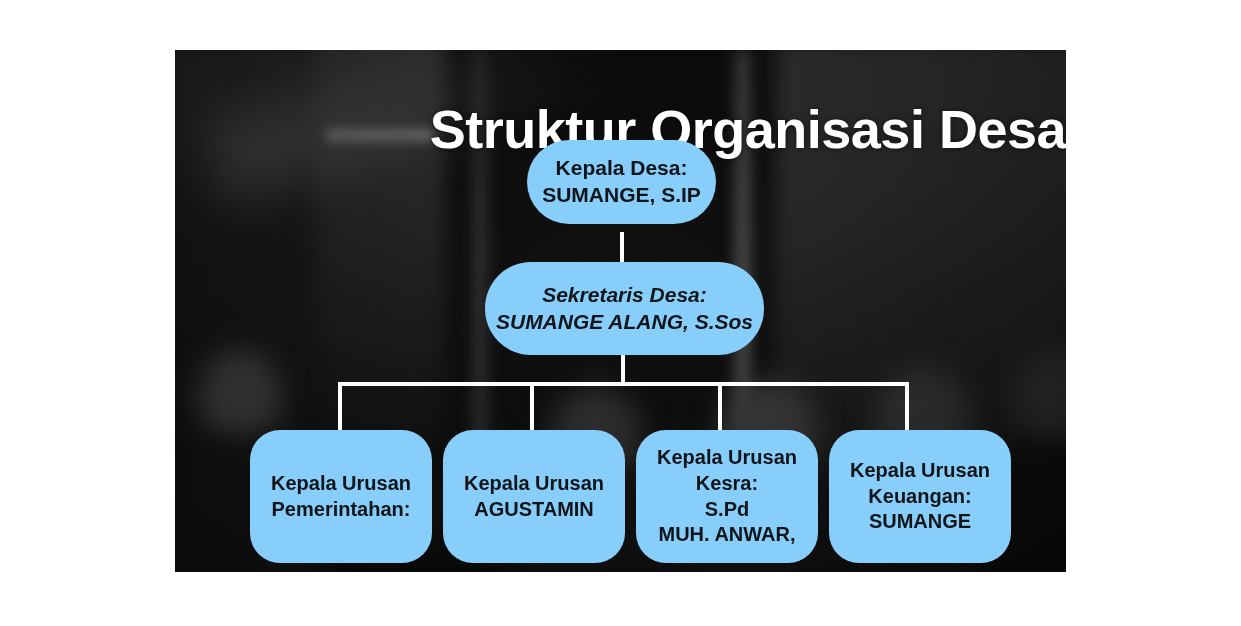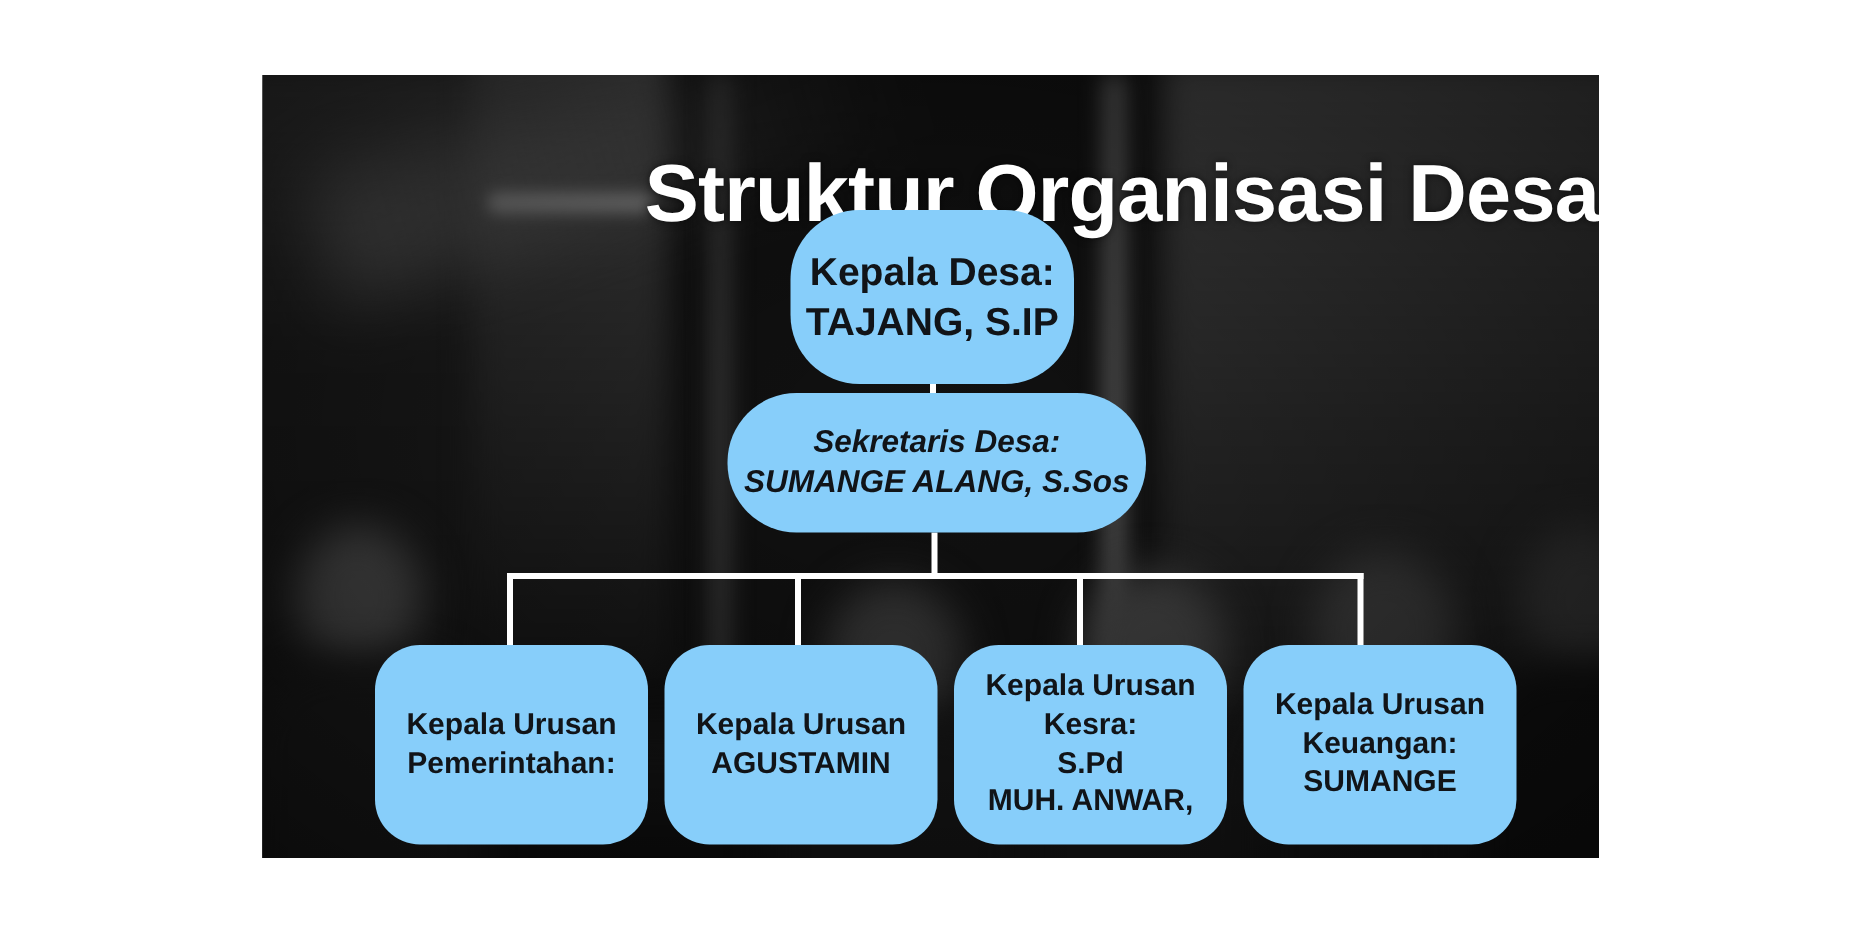--- a/index.html
+++ b/index.html
@@ -79,23 +79,23 @@
     line-height: 1.28;
   }
   .node .lines {
     width: 100%;
     padding: 0 8px;
     box-sizing: border-box;
   }
   .node .ln { display: block; white-space: nowrap; }
 
   #node-kepala-desa {
-    left: 352px; top: 90px; width: 189px; height: 116px;
+    left: 352px; top: 90px; width: 189px; height: 84px;
     border-radius: 46px;
-    font-size: 26px;
+    font-size: 21px;
   }
   #node-sekretaris {
     left: 310px; top: 212px; width: 279px; height: 93px;
     border-radius: 46px;
     font-size: 21px;
     font-style: italic;
   }
   .child-node {
     top: 380px; height: 133px;
     border-radius: 30px;
@@ -149,21 +149,21 @@
     <div class="conn" style="left:163px; top:332px; width:571px; height:4px;"></div>
 
     <div class="conn" style="left:163px; top:332px; width:4px; height:52px;"></div>
     <div class="conn" style="left:355px; top:332px; width:4px; height:52px;"></div>
     <div class="conn" style="left:543px; top:332px; width:4px; height:52px;"></div>
     <div class="conn" style="left:730px; top:332px; width:4px; height:52px;"></div>
 
     <div class="node" id="node-kepala-desa">
       <span class="lines">
         <span class="ln">Kepala Desa:</span>
-        <span class="ln">TAJANG, S.IP</span>
+        <span class="ln">SUMANGE, S.IP</span>
       </span>
     </div>
 
     <div class="node" id="node-sekretaris">
       <span class="lines">
         <span class="ln">Sekretaris Desa:</span>
         <span class="ln">SUMANGE ALANG, S.Sos</span>
       </span>
     </div>
 

